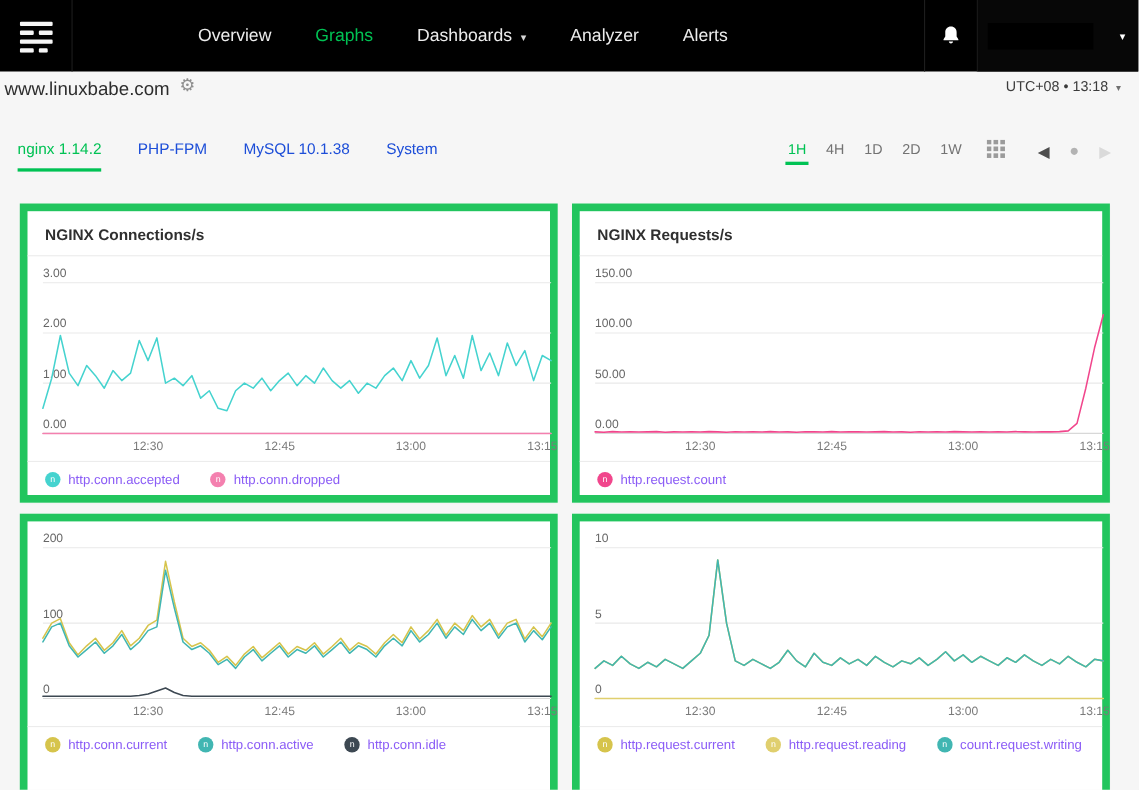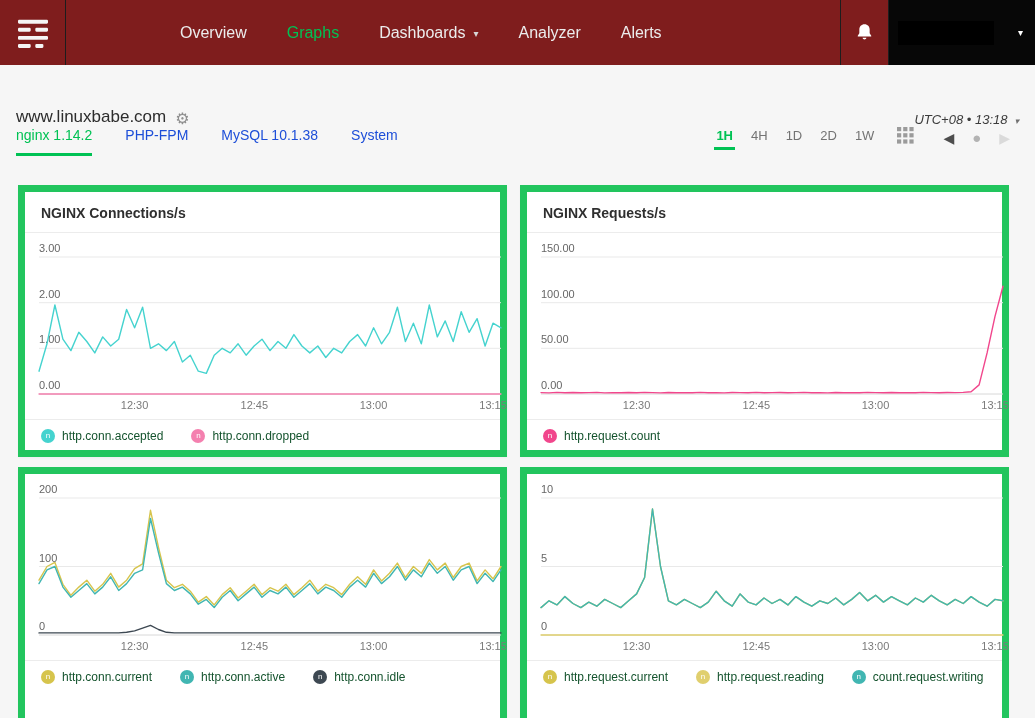--- a/index.html
+++ b/index.html
@@ -5,53 +5,53 @@
   :root { --green:#00c254; }
   * { box-sizing:border-box; }
   html,body { margin:0; padding:0; }
   body {
     width:1035px; height:718px; overflow:hidden;
     background:#f6f6f6;
     font-family:"Liberation Sans", sans-serif;
   }
 
   
-  .topnav { height:65px; background:#7f1d1d; display:flex; align-items:stretch; }
+  .topnav { height:65px; background:#000000; display:flex; align-items:stretch; }
   .logo-box { width:66px; display:flex; align-items:center; justify-content:center;
               border-right:1px solid #1d1d1d; cursor:pointer; }
   .nav-items { display:flex; align-items:center; margin-left:114px; gap:40px; }
   .nav-item { color:#ececec; font-size:16px; cursor:pointer; display:flex; align-items:center; gap:8px; white-space:nowrap; }
   .nav-item.active { color:var(--green);justify-content:center; }
   .nav-chev { font-size:10px; color:#d6d6d6; padding-top:2px; }
   .nav-right { margin-left:auto; display:flex; align-items:stretch; }
   .bell-btn { width:49px; display:flex; align-items:center; justify-content:center;
               border-left:1px solid #1d1d1d; border-right:1px solid #1d1d1d; cursor:pointer; }
   .user-box { width:146px; background:#070707; display:flex; align-items:center;
               justify-content:space-between; padding:0 12px 0 9px; cursor:pointer; }
   .redacted { width:96px; height:24px; background:#000; }
   .user-chev { color:#fff; font-size:10px; }
 
   
-  .page-header { display:flex; align-items:flex-end; height:62px; padding:6px 16px 0 16px; }
+  .page-header { display:flex; align-items:flex-start; height:62px; padding:6px 16px 0 4px; }
   .site-title { font-size:17px; color:#2d2d2d; font-weight:400; margin:0; }
   .gear { margin-left:9px; color:#8f8f8f; font-size:16px; cursor:pointer; line-height:1; }
   .tz-box { margin-left:auto; display:flex; align-items:center; gap:7px;
-            font-size:13px; color:#3c3c3c; cursor:pointer;font-style:italic; }
+            font-size:13px; color:#3c3c3c; cursor:pointer; }
   .tz-chev { font-size:9px; color:#707070; padding-top:2px; }
 
   
   .tabs-row { display:flex; align-items:flex-start; padding:0 16px; height:42px; }
   .tab { margin-right:33px; font-size:14px; color:#1d4ed8; padding-bottom:13px;
          position:relative; cursor:pointer; white-space:nowrap; }
   .tab.active { color:var(--green); }
   .tab.active::after { content:""; position:absolute; left:0; right:0; bottom:0;
                        height:3px; background:var(--green); }
   .ranges { margin-left:auto; display:flex; align-items:flex-end; }
   .range { font-size:13px; color:#737373; padding:0 9px 13px; position:relative; cursor:pointer; }
-  .range.active { color:var(--green);font-weight:bold; }
+  .range.active { color:var(--green); }
   .range.active::after { content:""; position:absolute; left:7px; right:7px; bottom:6px;
                          height:3px; background:var(--green); }
   .grid-btn { padding:0 12px 12px 14px; cursor:pointer; display:flex; }
   .controls { display:flex; align-items:flex-end; padding-bottom:11px; margin-left:8px; }
   .ctrl { padding:0 9px; cursor:pointer; line-height:1; }
   .ctrl-prev { color:#4d4d4d; font-size:14px; }
   .ctrl-dot  { color:#b3b3b3; font-size:15px; }
   .ctrl-next { color:#dadada; font-size:14px; }
 
   
@@ -61,21 +61,21 @@
   .panel-title { font-size:14px; font-weight:700; color:#2f2f2f;
                  padding:13px 16px 11px; border-bottom:1px solid #ececec; margin:0; }
   svg.chart { display:block; }
   svg.chart .ylab { font-size:11px; fill:#666; }
   svg.chart .xlab { font-size:11px; fill:#7a7a7a; }
   .legend { border-top:1px solid #ececec; display:flex; gap:28px; padding:9px 16px; align-items:center; }
   .legend-item { display:flex; align-items:center; gap:7px; cursor:pointer; }
   .dot { width:14px; height:14px; border-radius:50%; display:flex; align-items:center;
          justify-content:center; flex:none; }
   .dot i { font-style:normal; font-size:8px; color:#fff; line-height:1; }
-  .legend-label { font-size:12px; color:#14532d; }
+  .legend-label { font-size:12px; color:#8b5cf6; }
 </style>
 </head>
 <body>
 
 <nav class="topnav">
   <div class="logo-box">
     <svg width="30" height="30" viewBox="0 0 26 25">
       <g fill="#f5f5f5">
         <rect x="0" y="1" width="26" height="3.4" rx="1"></rect>
         <rect x="0" y="8" width="11" height="3.4" rx="1"></rect>

